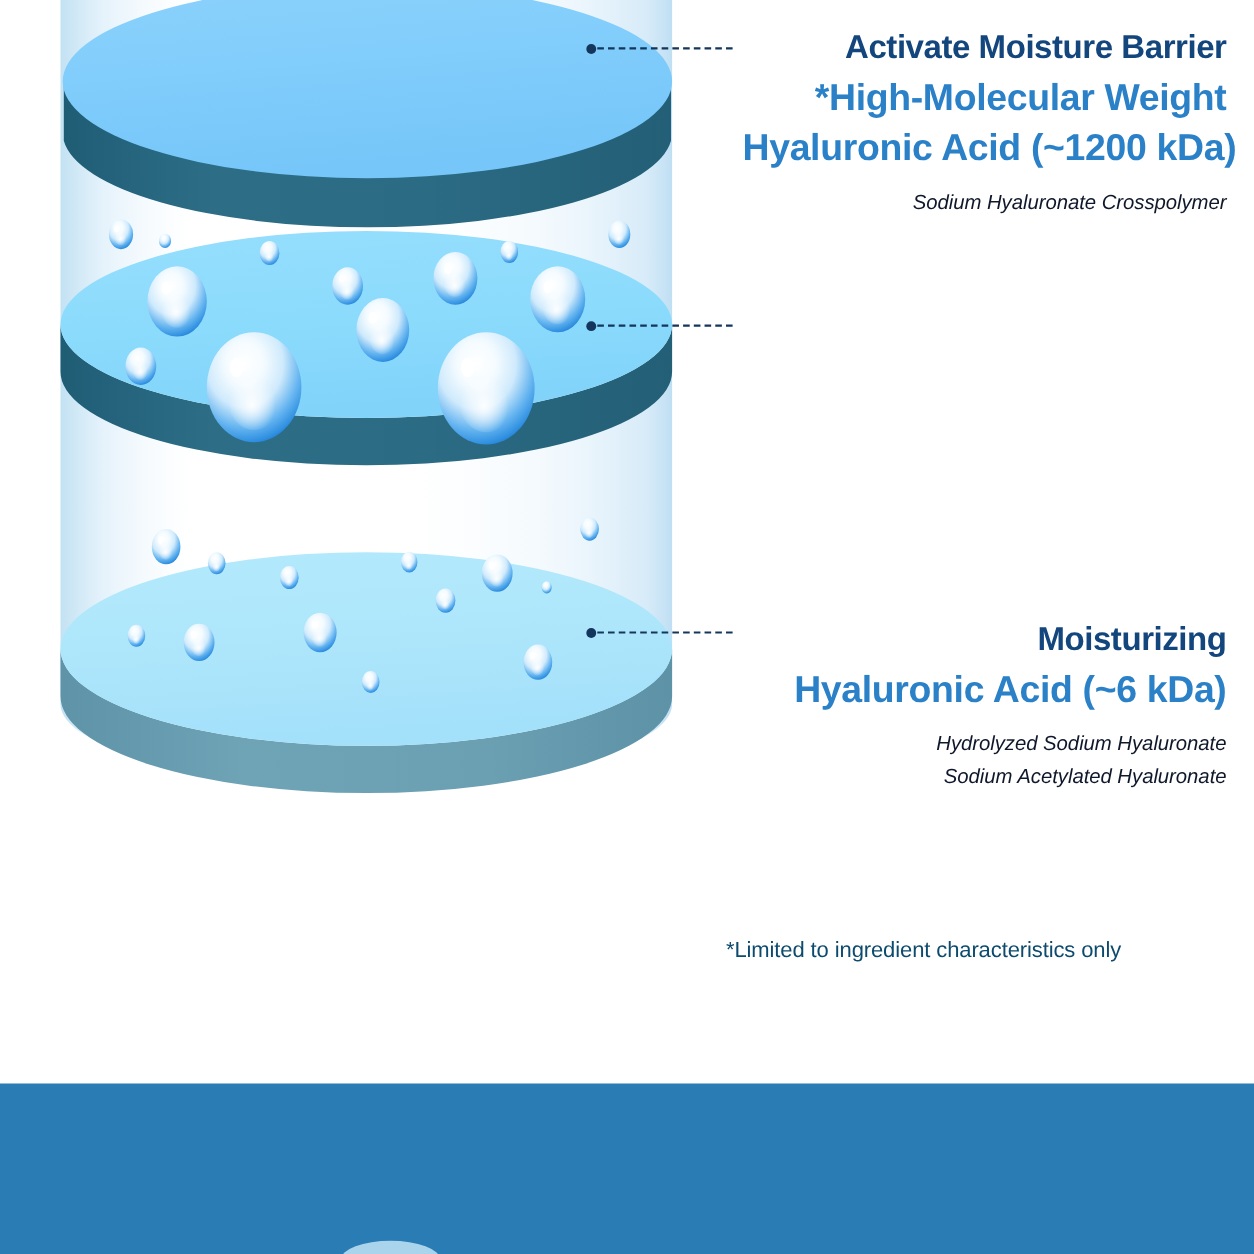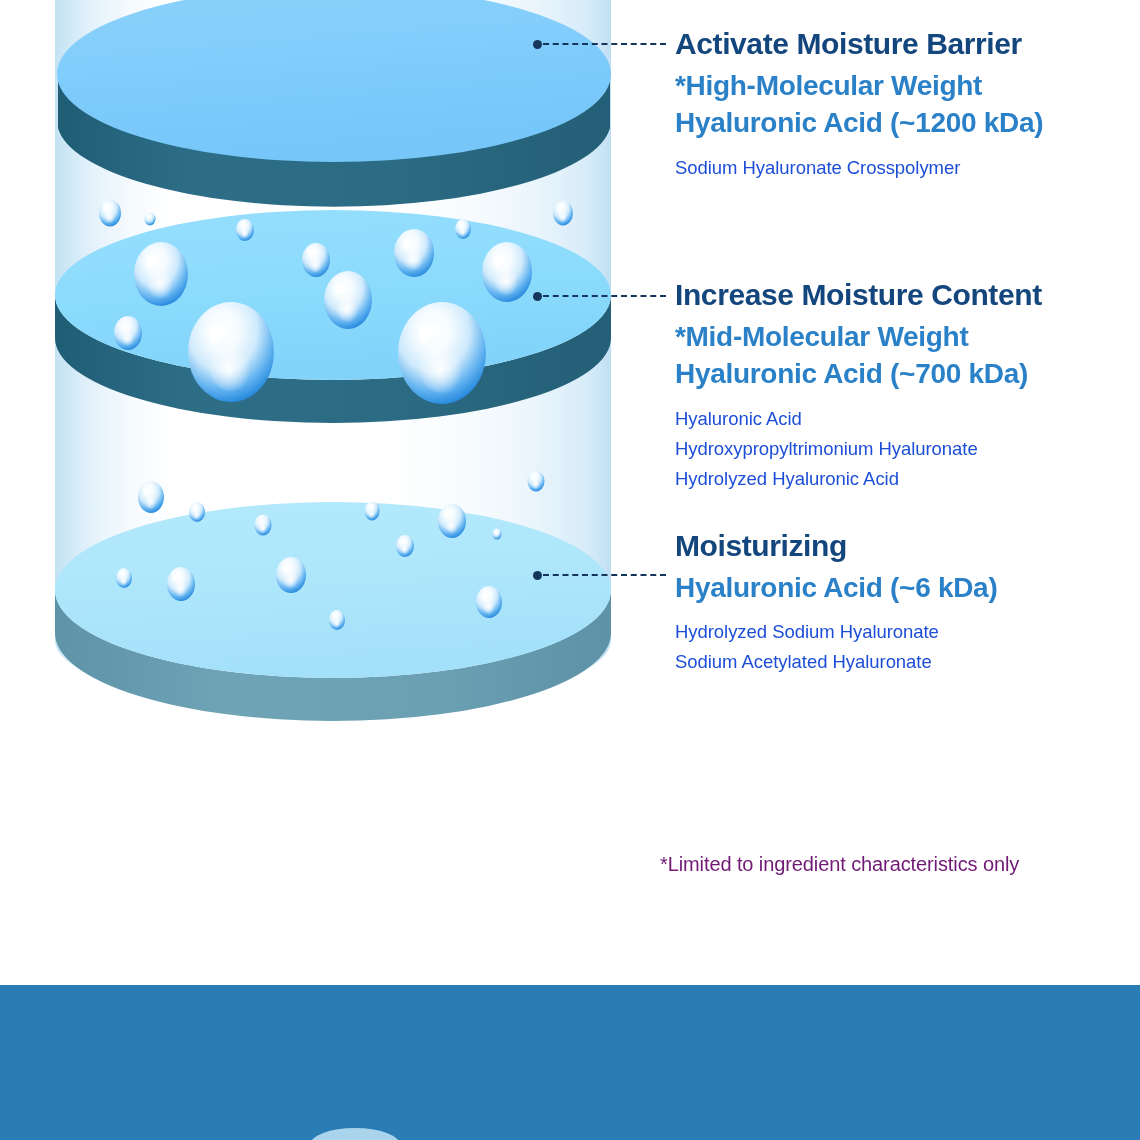--- a/index.html
+++ b/index.html
@@ -46,57 +46,59 @@
     height: 0;
     border-top: 2px dashed #14365c;
     margin-left: 1px;
   }
 
   
   .block {
     position: absolute;
     left: 675px;
     width: 440px;
+    text-align: right;
   }
   .block-heading {
     font-size: 30px;
     font-weight: bold;
     color: #14467e;
     line-height: 1.12;
     letter-spacing: -0.4px;
     margin: 0 0 6px 0;
     white-space: nowrap;
   }
   .block-sub {
-    font-size: 28px;
+    font-size: 34px;
     font-weight: bold;
     color: #2a81c8;
     line-height: 1.35;
     letter-spacing: -0.3px;
     margin: 0;
     white-space: nowrap;
   }
   .block-ingredients {
     margin-top: 11px;
   }
   .ingredient {
     font-size: 18.5px;
-    color: #1d4ed8;
+    color: #0f172a;
     line-height: 1.62;
     letter-spacing: -0.05px;
     white-space: nowrap;
+    font-style: italic;
   }
 
   
   #footnote {
     position: absolute;
     left: 660px;
     top: 853px;
     font-size: 20px;
-    color: #701a75;
+    color: #0c4a6e;
     letter-spacing: -0.1px;
     white-space: nowrap;
   }
 
   
   #bottom-band {
     position: absolute;
     left: 0;
     top: 985px;
     width: 1140px;
@@ -331,32 +333,22 @@
 
   <div class="block" style="top:27px;">
     <div class="block-heading">Activate Moisture Barrier</div>
     <div class="block-sub">*High-Molecular Weight</div>
     <div class="block-sub">Hyaluronic Acid (~1200 kDa)</div>
     <div class="block-ingredients">
       <div class="ingredient">Sodium Hyaluronate Crosspolymer</div>
     </div>
   </div>
 
-  <div class="block" style="top:278px;">
-    <div class="block-heading">Increase Moisture Content</div>
-    <div class="block-sub">*Mid-Molecular Weight</div>
-    <div class="block-sub">Hyaluronic Acid (~700 kDa)</div>
-    <div class="block-ingredients">
-      <div class="ingredient">Hyaluronic Acid</div>
-      <div class="ingredient">Hydroxypropyltrimonium Hyaluronate</div>
-      <div class="ingredient">Hydrolyzed Hyaluronic Acid</div>
-    </div>
-  </div>
-
-  <div class="block" style="top:529px;">
+
+  <div class="block" style="top:565px;">
     <div class="block-heading">Moisturizing</div>
     <div class="block-sub">Hyaluronic Acid (~6 kDa)</div>
     <div class="block-ingredients">
       <div class="ingredient">Hydrolyzed Sodium Hyaluronate</div>
       <div class="ingredient">Sodium Acetylated Hyaluronate</div>
     </div>
   </div>
 
   <div id="footnote">*Limited to ingredient characteristics only</div>
 

